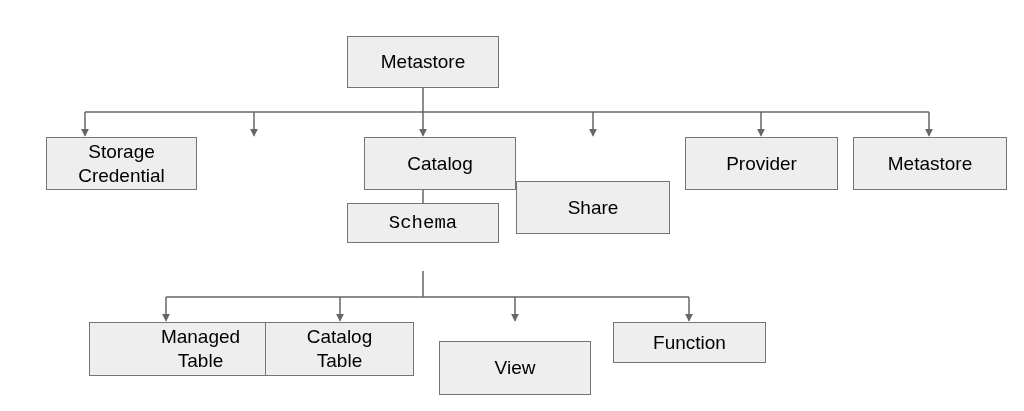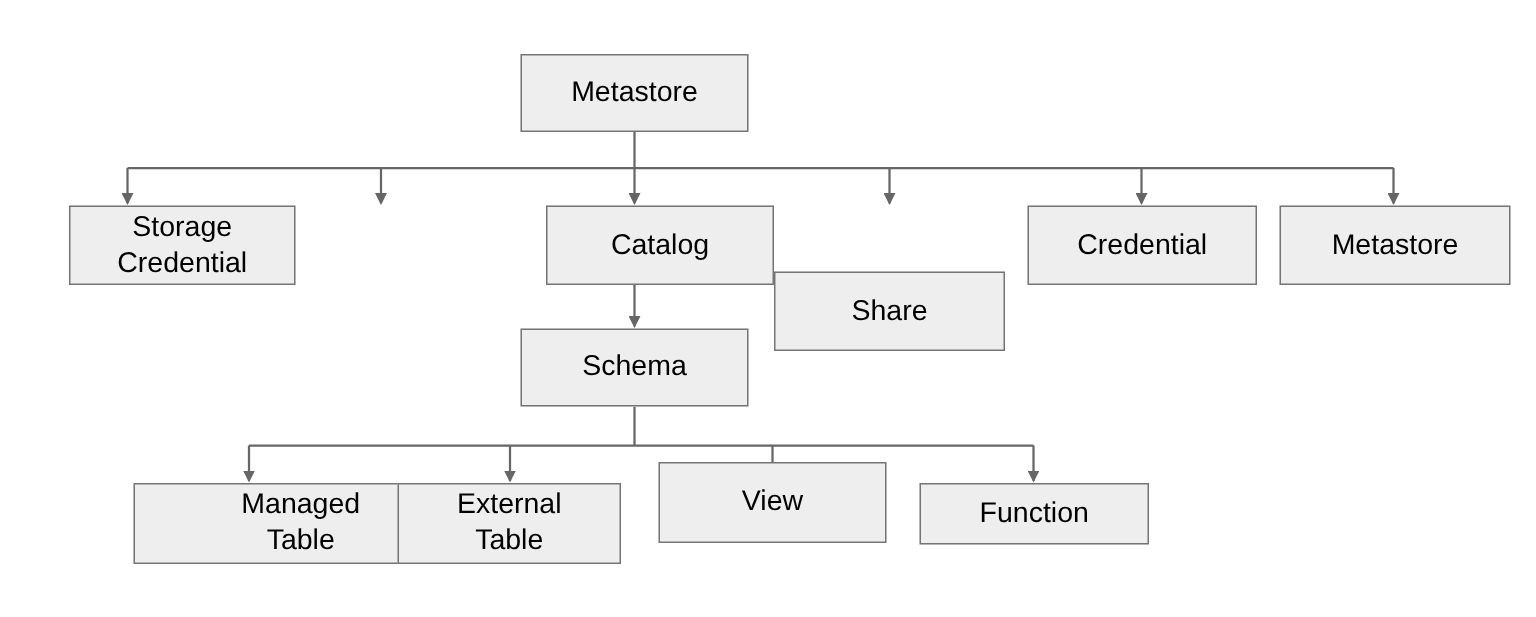--- a/index.html
+++ b/index.html
@@ -47,24 +47,24 @@
     white-space: normal;
   }
   
   .n-metastore         { left: 347px; top: 36px;  width: 152px; height: 52px; }
   .n-storage_credential{ left: 10px;  top: 137px; width: 151px; height: 53px; margin-left: 36px; }
   .n-external_location { left: 179px; top: 137px; width: 151px; height: 53px; }
   .n-catalog           { left: 347px; top: 137px; width: 152px; height: 53px; margin-left: 17px; }
   .n-share             { left: 516px; top: 137px; width: 154px; height: 53px; margin-top: 44px; }
   .n-recipient         { left: 685px; top: 137px; width: 153px; height: 53px; }
   .n-provider          { left: 853px; top: 137px; width: 154px; height: 53px; }
-  .n-schema            { left: 347px; top: 219px; width: 152px; height: 52px; }
+  .n-schema            { left: 347px; top: 203px; width: 152px; height: 40px; font-family: Liberation Mono, monospace; }
   .n-managed_table     { left: 89px;  top: 322px; width: 182px; height: 54px; padding-left: 41px; }
   .n-external_table    { left: 265px; top: 322px; width: 149px; height: 54px; }
-  .n-view              { left: 439px; top: 308px; width: 152px; height: 54px; }
+  .n-view              { left: 439px; top: 341px; width: 152px; height: 54px; }
   .n-function          { left: 613px; top: 322px; width: 153px; height: 41px; }
 </style>
 </head>
 <body>
 
 <div id="canvas">
 
   <svg id="connector-layer" viewBox="0 0 1024 411" xmlns="http://www.w3.org/2000/svg">
     <defs>
       <marker id="arrow" viewBox="0 0 10 10" refX="8.5" refY="5" markerWidth="8" markerHeight="8" markerUnits="userSpaceOnUse" orient="auto-start-reverse">
@@ -99,33 +99,33 @@
   <div class="node n-storage_credential">
     <span class="label">Storage Credential</span>
   </div>
   <div class="node n-catalog">
     <span class="label">Catalog</span>
   </div>
   <div class="node n-share">
     <span class="label">Share</span>
   </div>
   <div class="node n-recipient">
-    <span class="label">Credential</span>
+    <span class="label">Provider</span>
   </div>
   <div class="node n-provider">
     <span class="label">Metastore</span>
   </div>
   <div class="node n-schema">
     <span class="label">Schema</span>
   </div>
   <div class="node n-managed_table">
     <span class="label">Managed Table</span>
   </div>
   <div class="node n-external_table">
-    <span class="label">External Table</span>
+    <span class="label">Catalog Table</span>
   </div>
   <div class="node n-view">
     <span class="label">View</span>
   </div>
   <div class="node n-function">
     <span class="label">Function</span>
   </div>
 
 </div>
 

